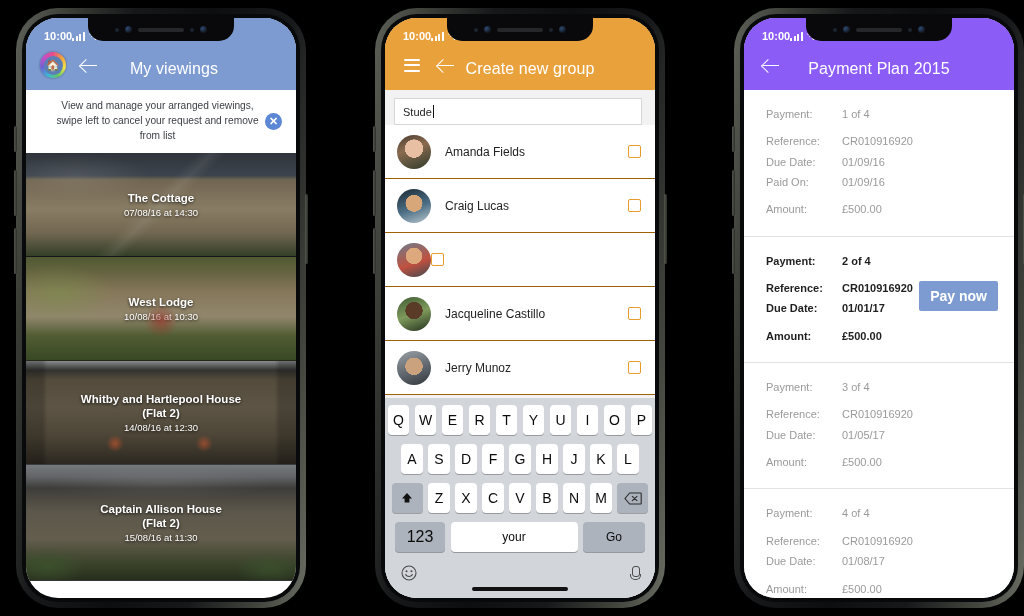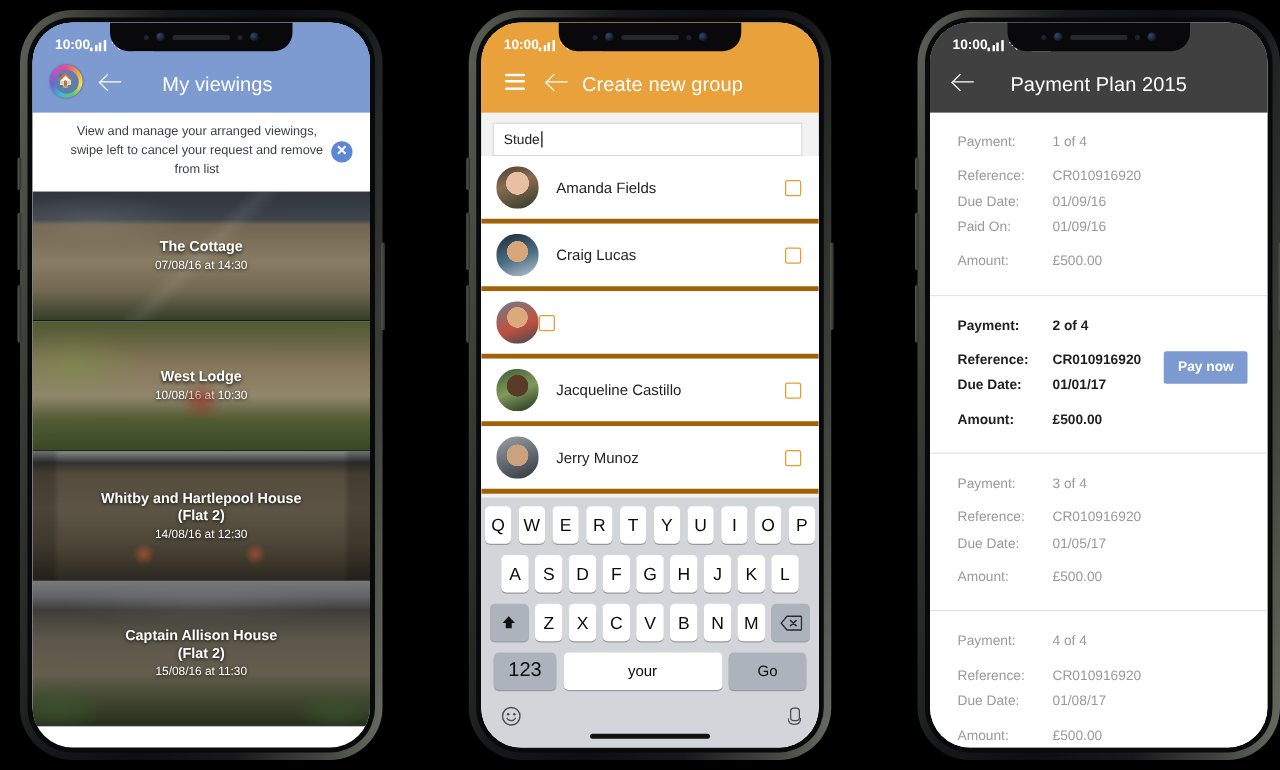--- a/index.html
+++ b/index.html
@@ -184,21 +184,21 @@
   .search-box {
     height: 27px; background: #fff; border: 1px solid #d8d8d8;
     display: flex; align-items: center; padding: 0 8px;
     font-size: 11px; color: #1d1d1d;
   }
   .caret { display:inline-block; width:1px; height:13px; background:#111; margin-left:1px; }
   .section-label { text-align:center; font-size: 10px; color:#7b7b7b; letter-spacing:.4px; padding: 11px 0 9px; }
   .contact-list { background: #fff; }
   .contact {
     height: 54px; display:flex; align-items:center; padding: 0 14px 0 12px;
-    border-bottom: 4px solid #a16207; background:#fff;
+    border-bottom: 1px solid #a16207; background:#fff;
   }
   .avatar { width: 34px; height: 34px; border-radius: 50%; flex:none; background-size: cover; background-position: center; }
   .av1 { background: radial-gradient(circle at 50% 40%, #e8bfa3 0 34%, transparent 35%), linear-gradient(160deg,#4a3b30,#8a6b50 40%,#2f3b2a); }
   .av2 { background: radial-gradient(circle at 50% 42%, #d7a779 0 32%, transparent 33%), linear-gradient(160deg,#1c2a34,#4c6f86 55%,#b9c6cd); }
   .av3 { background: radial-gradient(circle at 50% 38%, #dca87c 0 30%, transparent 31%), linear-gradient(160deg,#6d7e8c,#c0503f 58%,#3c4a52); }
   .av4 { background: radial-gradient(circle at 50% 40%, #5a3b28 0 32%, transparent 33%), linear-gradient(160deg,#3f5b33,#7f9a5c 50%,#22301c); }
   .av5 { background: radial-gradient(circle at 50% 45%, #caa27e 0 34%, transparent 35%), linear-gradient(160deg,#9aa1a6,#5b6168 60%,#30363b); }
   .contact-name { flex:1; font-size: 12px; color: #232323; padding-left: 14px; }
   .checkbox { width: 13px; height: 13px; border: 1.6px solid #e89c2e; border-radius: 2px; flex:none; }
 
@@ -222,31 +222,31 @@
   .krow.r4 { gap: 5.5px; padding: 0 6px; }
   .kb-bottom { display:flex; align-items:center; justify-content:space-between; padding: 4px 16px 0; }
   .mic-ic { width: 9px; height: 14px; position: relative; }
   .mic-ic::before { content:""; position:absolute; left:1.5px; top:0; width:6px; height:9px; border-radius:3px; border:1.3px solid #4a4a4a; }
   .mic-ic::after { content:""; position:absolute; left:0; top:8px; width:9px; height:5px;
     border:1.3px solid #4a4a4a; border-top:none; border-radius: 0 0 5px 5px; }
   .home-ind { position:absolute; bottom: 7px; left:50%; transform:translateX(-50%); width:96px; height:4px; border-radius:3px; background:#111; }
 
   
   #phone3 { left: 734px; }
-  .p3-nav { background: #404040; }
+  .p3-nav { background: #8b5cf6; }
   .p3-body { position: absolute; top: 72px; left:0; right:0; bottom:0; background:#fff; overflow:hidden; }
   .pay-card { padding: 14px 22px 16px 22px; border-bottom: 1px solid #e3e3e3; position: relative; }
   .pay-row { display:flex; font-size: 11px; line-height: 1.85; }
   .pay-row .lbl { width: 76px; flex: none; }
   .pay-gap { height: 7px; }
   .card-muted .lbl, .card-muted .val { color: #9a9a9a; }
   .card-active .lbl, .card-active .val { color: #1f1f1f; font-weight: bold; }
   .pay-now {
     position: absolute; right: 16px; top: 44px;
-    background: #7d9bd1; color:#fff; font-size: 11px; font-weight: bold;
+    background: #7d9bd1; color:#fff; font-size: 14px; font-weight: bold;
     padding: 7px 11px; border-radius: 2px; border: none; cursor: pointer;
   }
 </style>
 </head>
 <body>
 
 <div class="stage">
 
   <div class="phone" id="phone1">
     <div class="side-btn sb-l1"></div>

